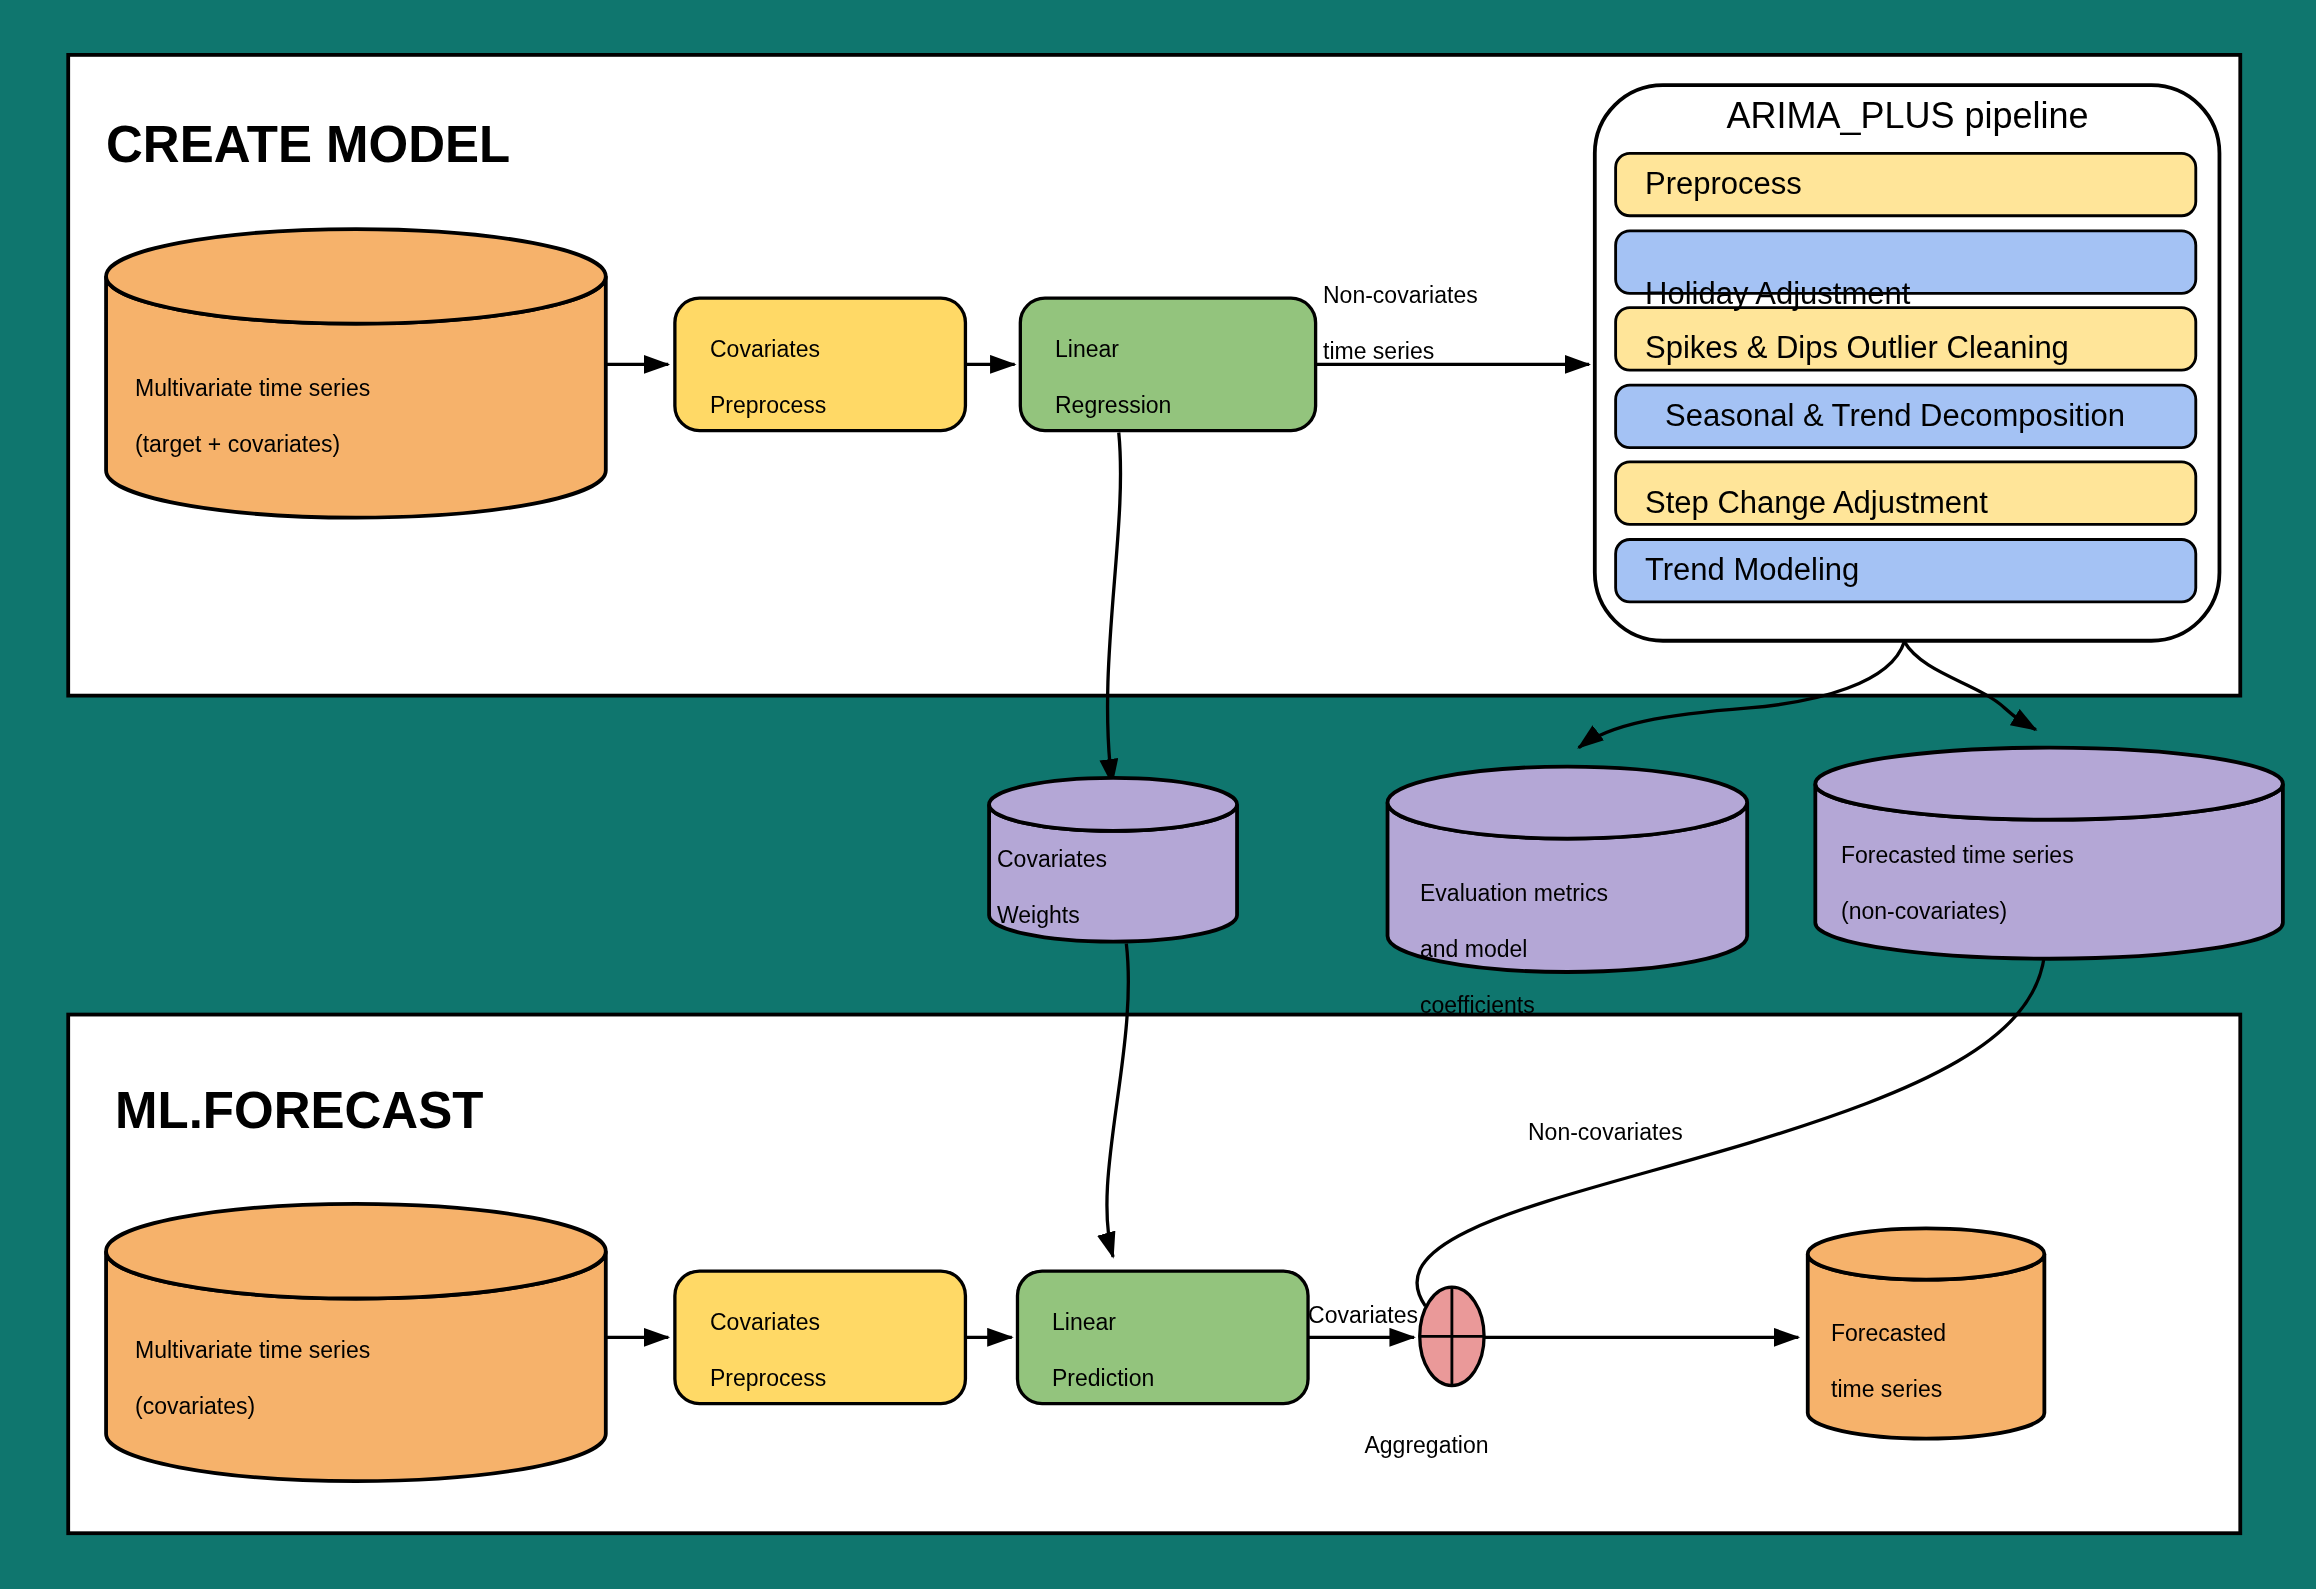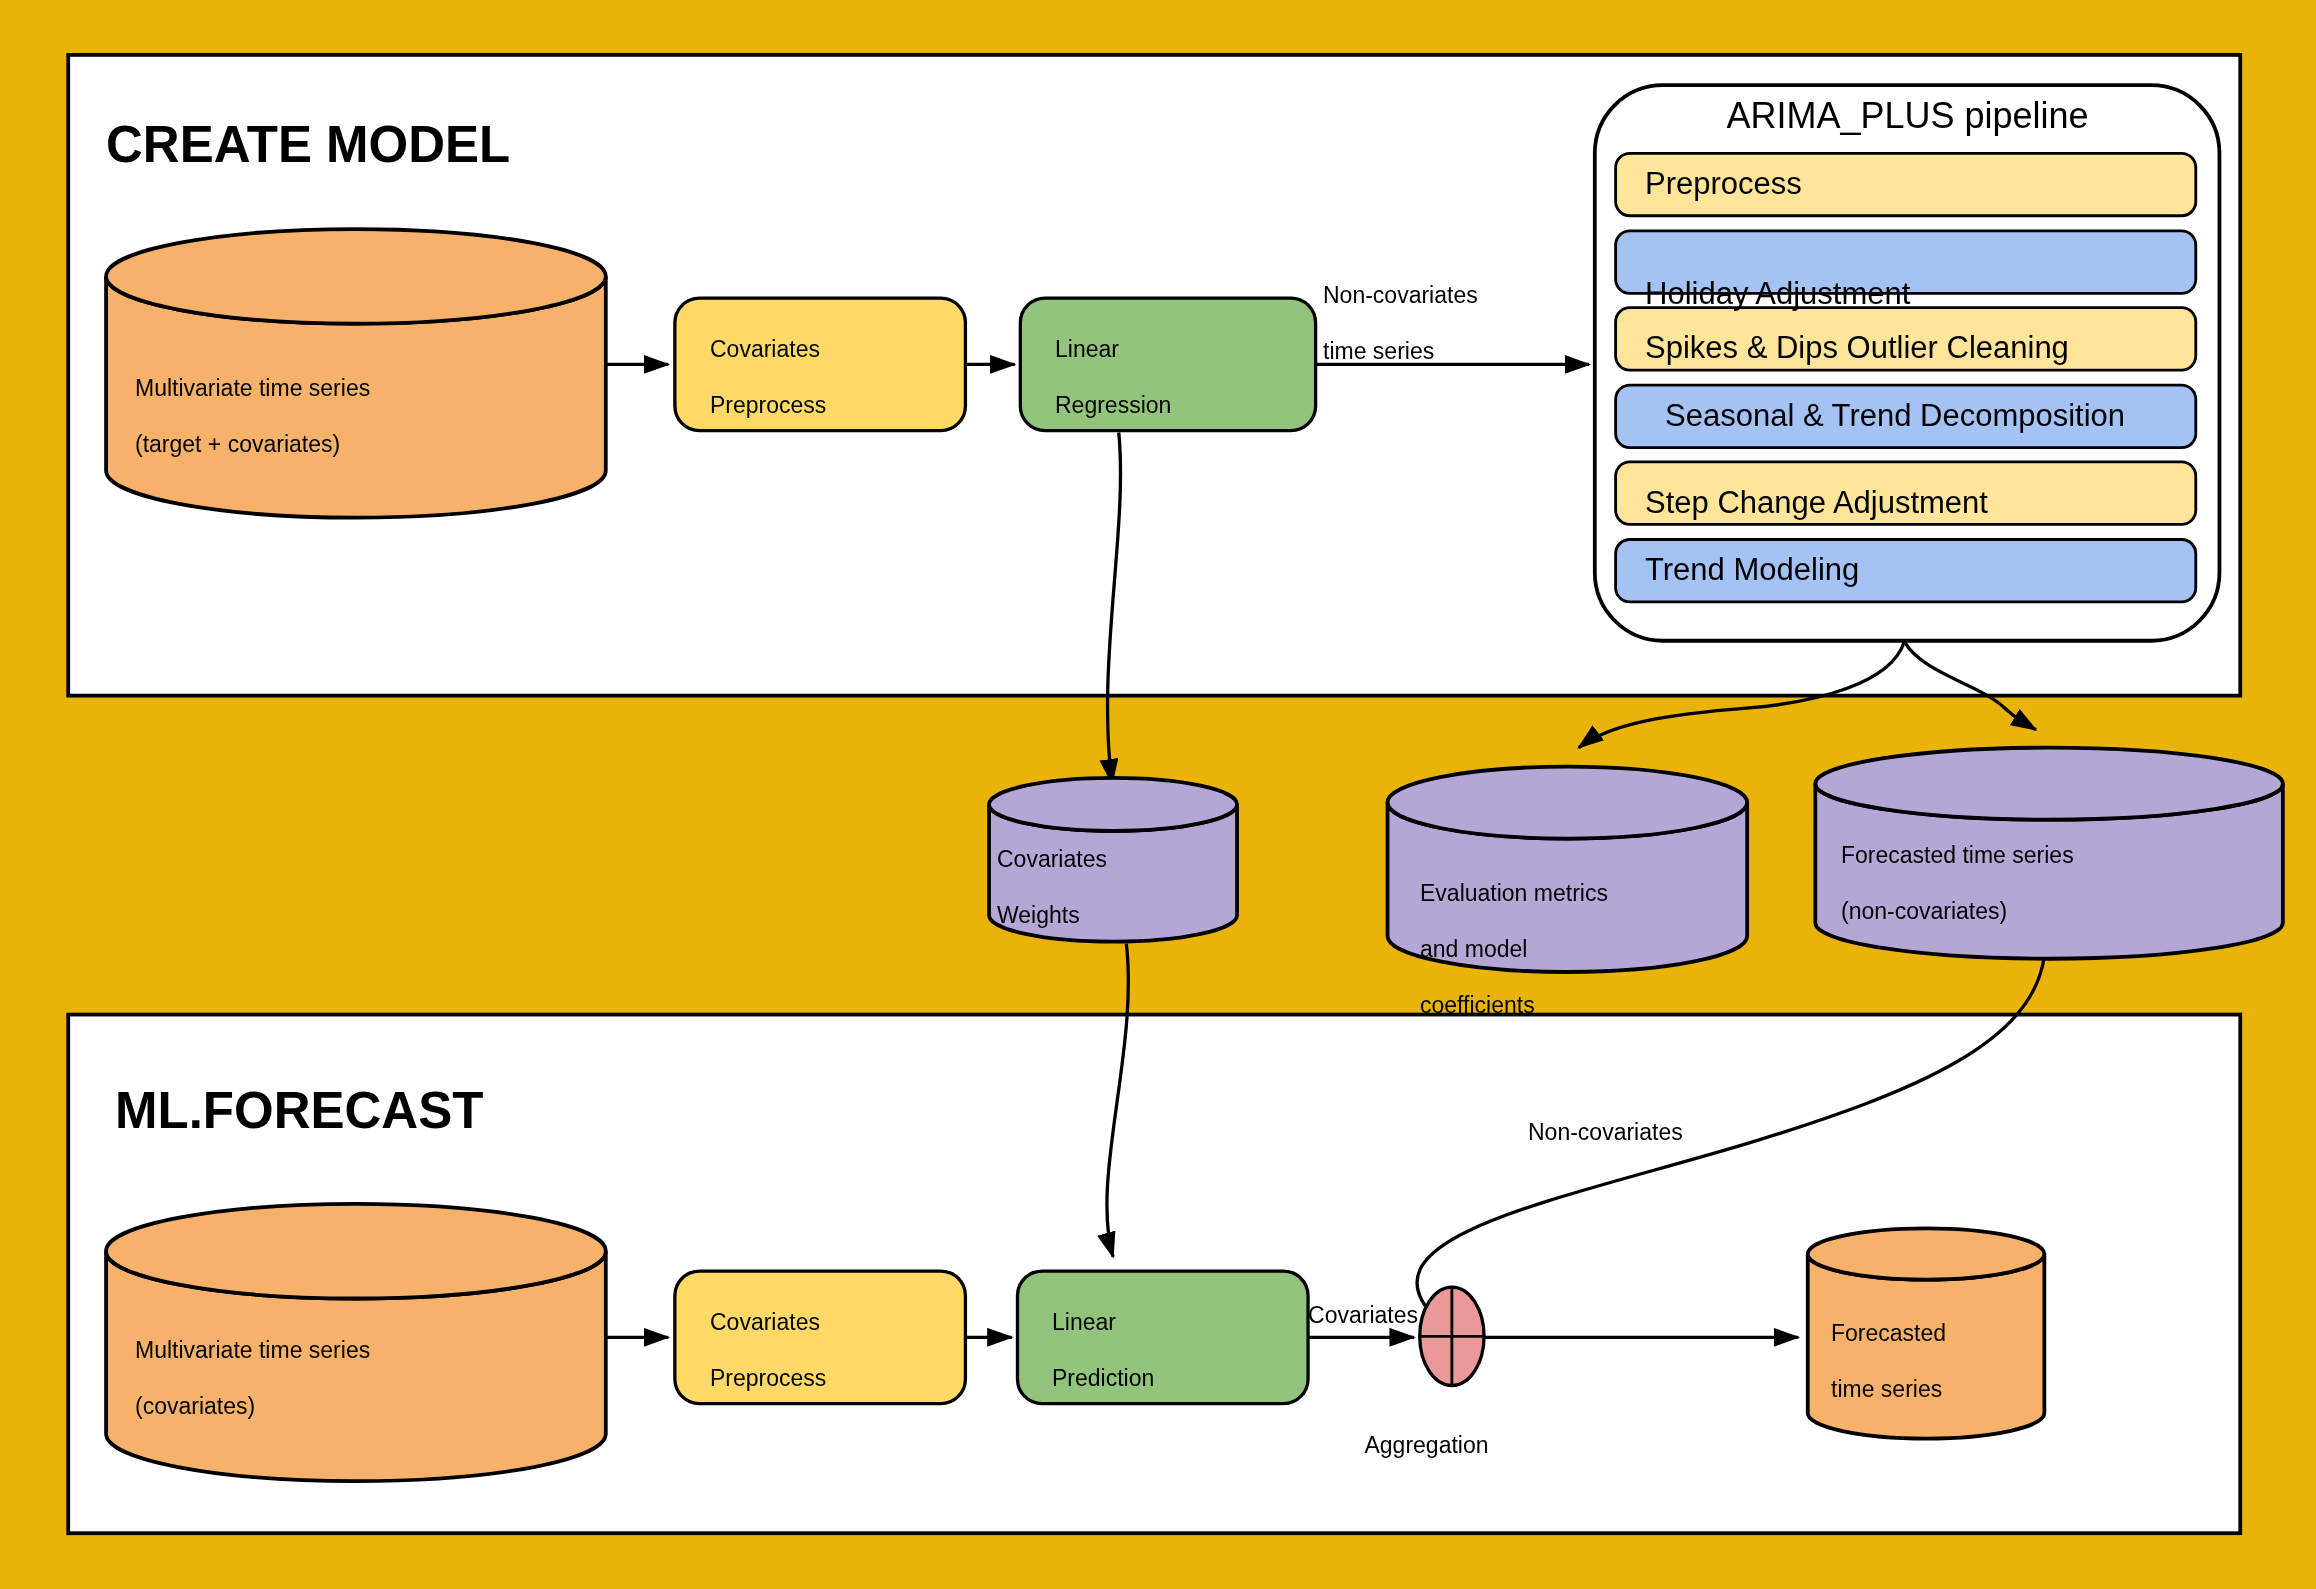--- a/index.html
+++ b/index.html
@@ -1,16 +1,16 @@
 <!DOCTYPE html>
 <html style="font-size:15px"><head>
 <meta charset="utf-8">
 <style>
   html,body{margin:0;padding:0;background:#ffffff;}
-  .canvas{position:relative;width:2317px;height:1590px;background:#eab308;
+  .canvas{position:relative;width:2317px;height:1590px;background:#0f766e;
           font-family:"Liberation Sans",sans-serif;overflow:hidden;}
   .canvas svg{position:absolute;left:0;top:0;}
   .lbl{position:absolute;font-size:23px;line-height:56px;color:#000;
        white-space:pre-line;}
   .section-title{position:absolute;font-size:51px;line-height:55px;font-weight:bold;color:#000;}
   .pipeline-title{position:absolute;font-size:36px;line-height:42px;font-weight:normal;color:#000;
                   text-align:center;}
   .bar-lbl{position:absolute;font-size:31px;display:flex;align-items:center;color:#000;}
   .center{text-align:center;}
 </style>

